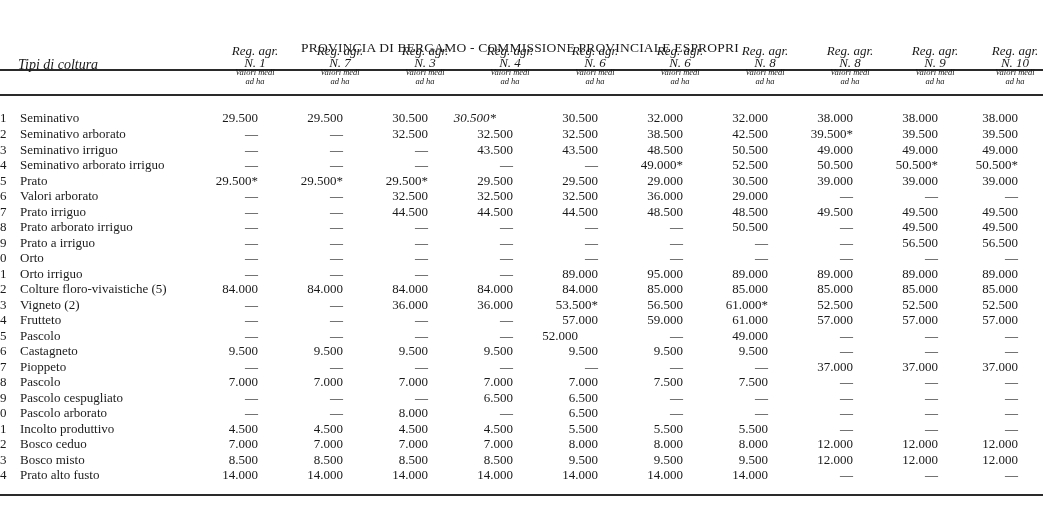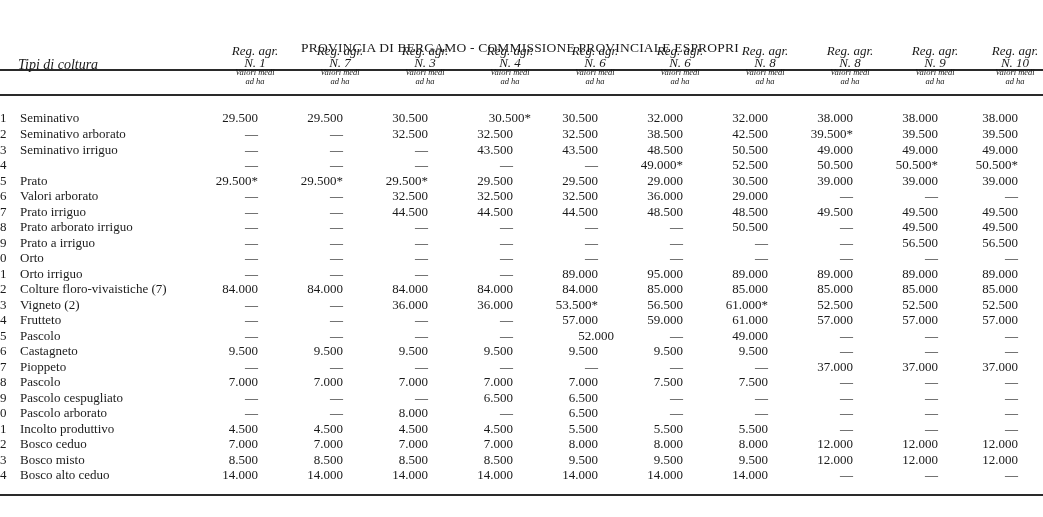--- a/index.html
+++ b/index.html
@@ -102,21 +102,21 @@
       </div>
     </div>
   <div class="rule head"></div>
   <div class="rows" id="rows">
       <div class="row" style="height: 16px;">
         <span class="idx">1</span>
         <span class="name">Seminativo</span>
         <span class="val" style="left: 188px;"><span>29.500</span></span>
         <span class="val" style="left: 273px;"><span>29.500</span></span>
         <span class="val" style="left: 358px;"><span>30.500</span></span>
-        <span class="val" style="left: 461px;"><span>30.500*</span></span>
+        <span class="val" style="left: 426px; font-style: italic;"><span>30.500*</span></span>
         <span class="val" style="left: 528px;"><span>30.500</span></span>
         <span class="val" style="left: 613px;"><span>32.000</span></span>
         <span class="val" style="left: 698px;"><span>32.000</span></span>
         <span class="val" style="left: 783px;"><span>38.000</span></span>
         <span class="val" style="left: 868px;"><span>38.000</span></span>
         <span class="val" style="left: 948px;"><span>38.000</span></span>
       </div>
       <div class="row" style="height: 15.5px;">
         <span class="idx">2</span>
         <span class="name">Seminativo arborato</span>
@@ -140,20 +140,21 @@
         <span class="val" style="left: 443px;"><span>43.500</span></span>
         <span class="val" style="left: 528px;"><span>43.500</span></span>
         <span class="val" style="left: 613px;"><span>48.500</span></span>
         <span class="val" style="left: 698px;"><span>50.500</span></span>
         <span class="val" style="left: 783px;"><span>49.000</span></span>
         <span class="val" style="left: 868px;"><span>49.000</span></span>
         <span class="val" style="left: 948px;"><span>49.000</span></span>
       </div>
       <div class="row" style="height: 15.5px;">
         <span class="idx">4</span>
+        <span class="name">Seminativo arborato irriguo</span>
         <span class="val" style="left: 188px;"><span>—</span></span>
         <span class="val" style="left: 273px;"><span>—</span></span>
         <span class="val" style="left: 358px;"><span>—</span></span>
         <span class="val" style="left: 443px;"><span>—</span></span>
         <span class="val" style="left: 528px;"><span>—</span></span>
         <span class="val" style="left: 613px;"><span>49.000*</span></span>
         <span class="val" style="left: 698px;"><span>52.500</span></span>
         <span class="val" style="left: 783px;"><span>50.500</span></span>
         <span class="val" style="left: 868px;"><span>50.500*</span></span>
         <span class="val" style="left: 948px;"><span>50.500*</span></span>
@@ -251,21 +252,21 @@
         <span class="val" style="left: 443px;"><span>—</span></span>
         <span class="val" style="left: 528px;"><span>89.000</span></span>
         <span class="val" style="left: 613px;"><span>95.000</span></span>
         <span class="val" style="left: 698px;"><span>89.000</span></span>
         <span class="val" style="left: 783px;"><span>89.000</span></span>
         <span class="val" style="left: 868px;"><span>89.000</span></span>
         <span class="val" style="left: 948px;"><span>89.000</span></span>
       </div>
       <div class="row" style="height: 15.5px;">
         <span class="idx">2</span>
-        <span class="name">Colture floro-vivaistiche (7)</span>
+        <span class="name">Colture floro-vivaistiche (5)</span>
         <span class="val" style="left: 188px;"><span>84.000</span></span>
         <span class="val" style="left: 273px;"><span>84.000</span></span>
         <span class="val" style="left: 358px;"><span>84.000</span></span>
         <span class="val" style="left: 443px;"><span>84.000</span></span>
         <span class="val" style="left: 528px;"><span>84.000</span></span>
         <span class="val" style="left: 613px;"><span>85.000</span></span>
         <span class="val" style="left: 698px;"><span>85.000</span></span>
         <span class="val" style="left: 783px;"><span>85.000</span></span>
         <span class="val" style="left: 868px;"><span>85.000</span></span>
         <span class="val" style="left: 948px;"><span>85.000</span></span>
@@ -298,21 +299,21 @@
         <span class="val" style="left: 868px;"><span>57.000</span></span>
         <span class="val" style="left: 948px;"><span>57.000</span></span>
       </div>
       <div class="row" style="height: 15.5px;">
         <span class="idx">5</span>
         <span class="name">Pascolo</span>
         <span class="val" style="left: 188px;"><span>—</span></span>
         <span class="val" style="left: 273px;"><span>—</span></span>
         <span class="val" style="left: 358px;"><span>—</span></span>
         <span class="val" style="left: 443px;"><span>—</span></span>
-        <span class="val" style="left: 544px; text-align: right;"><span>52.000</span></span>
+        <span class="val" style="left: 508px; text-align: right;"><span>52.000</span></span>
         <span class="val" style="left: 613px;"><span>—</span></span>
         <span class="val" style="left: 698px;"><span>49.000</span></span>
         <span class="val" style="left: 783px;"><span>—</span></span>
         <span class="val" style="left: 868px;"><span>—</span></span>
         <span class="val" style="left: 948px;"><span>—</span></span>
       </div>
       <div class="row" style="height: 15.5px;">
         <span class="idx">6</span>
         <span class="name">Castagneto</span>
         <span class="val" style="left: 188px;"><span>9.500</span></span>
@@ -419,21 +420,21 @@
         <span class="val" style="left: 443px;"><span>8.500</span></span>
         <span class="val" style="left: 528px;"><span>9.500</span></span>
         <span class="val" style="left: 613px;"><span>9.500</span></span>
         <span class="val" style="left: 698px;"><span>9.500</span></span>
         <span class="val" style="left: 783px;"><span>12.000</span></span>
         <span class="val" style="left: 868px;"><span>12.000</span></span>
         <span class="val" style="left: 948px;"><span>12.000</span></span>
       </div>
       <div class="row" style="height: 15.5px;">
         <span class="idx">4</span>
-        <span class="name">Bosco alto ceduo</span>
+        <span class="name">Prato alto fusto</span>
         <span class="val" style="left: 188px;"><span>14.000</span></span>
         <span class="val" style="left: 273px;"><span>14.000</span></span>
         <span class="val" style="left: 358px;"><span>14.000</span></span>
         <span class="val" style="left: 443px;"><span>14.000</span></span>
         <span class="val" style="left: 528px;"><span>14.000</span></span>
         <span class="val" style="left: 613px;"><span>14.000</span></span>
         <span class="val" style="left: 698px;"><span>14.000</span></span>
         <span class="val" style="left: 783px;"><span>—</span></span>
         <span class="val" style="left: 868px;"><span>—</span></span>
         <span class="val" style="left: 948px;"><span>—</span></span>

